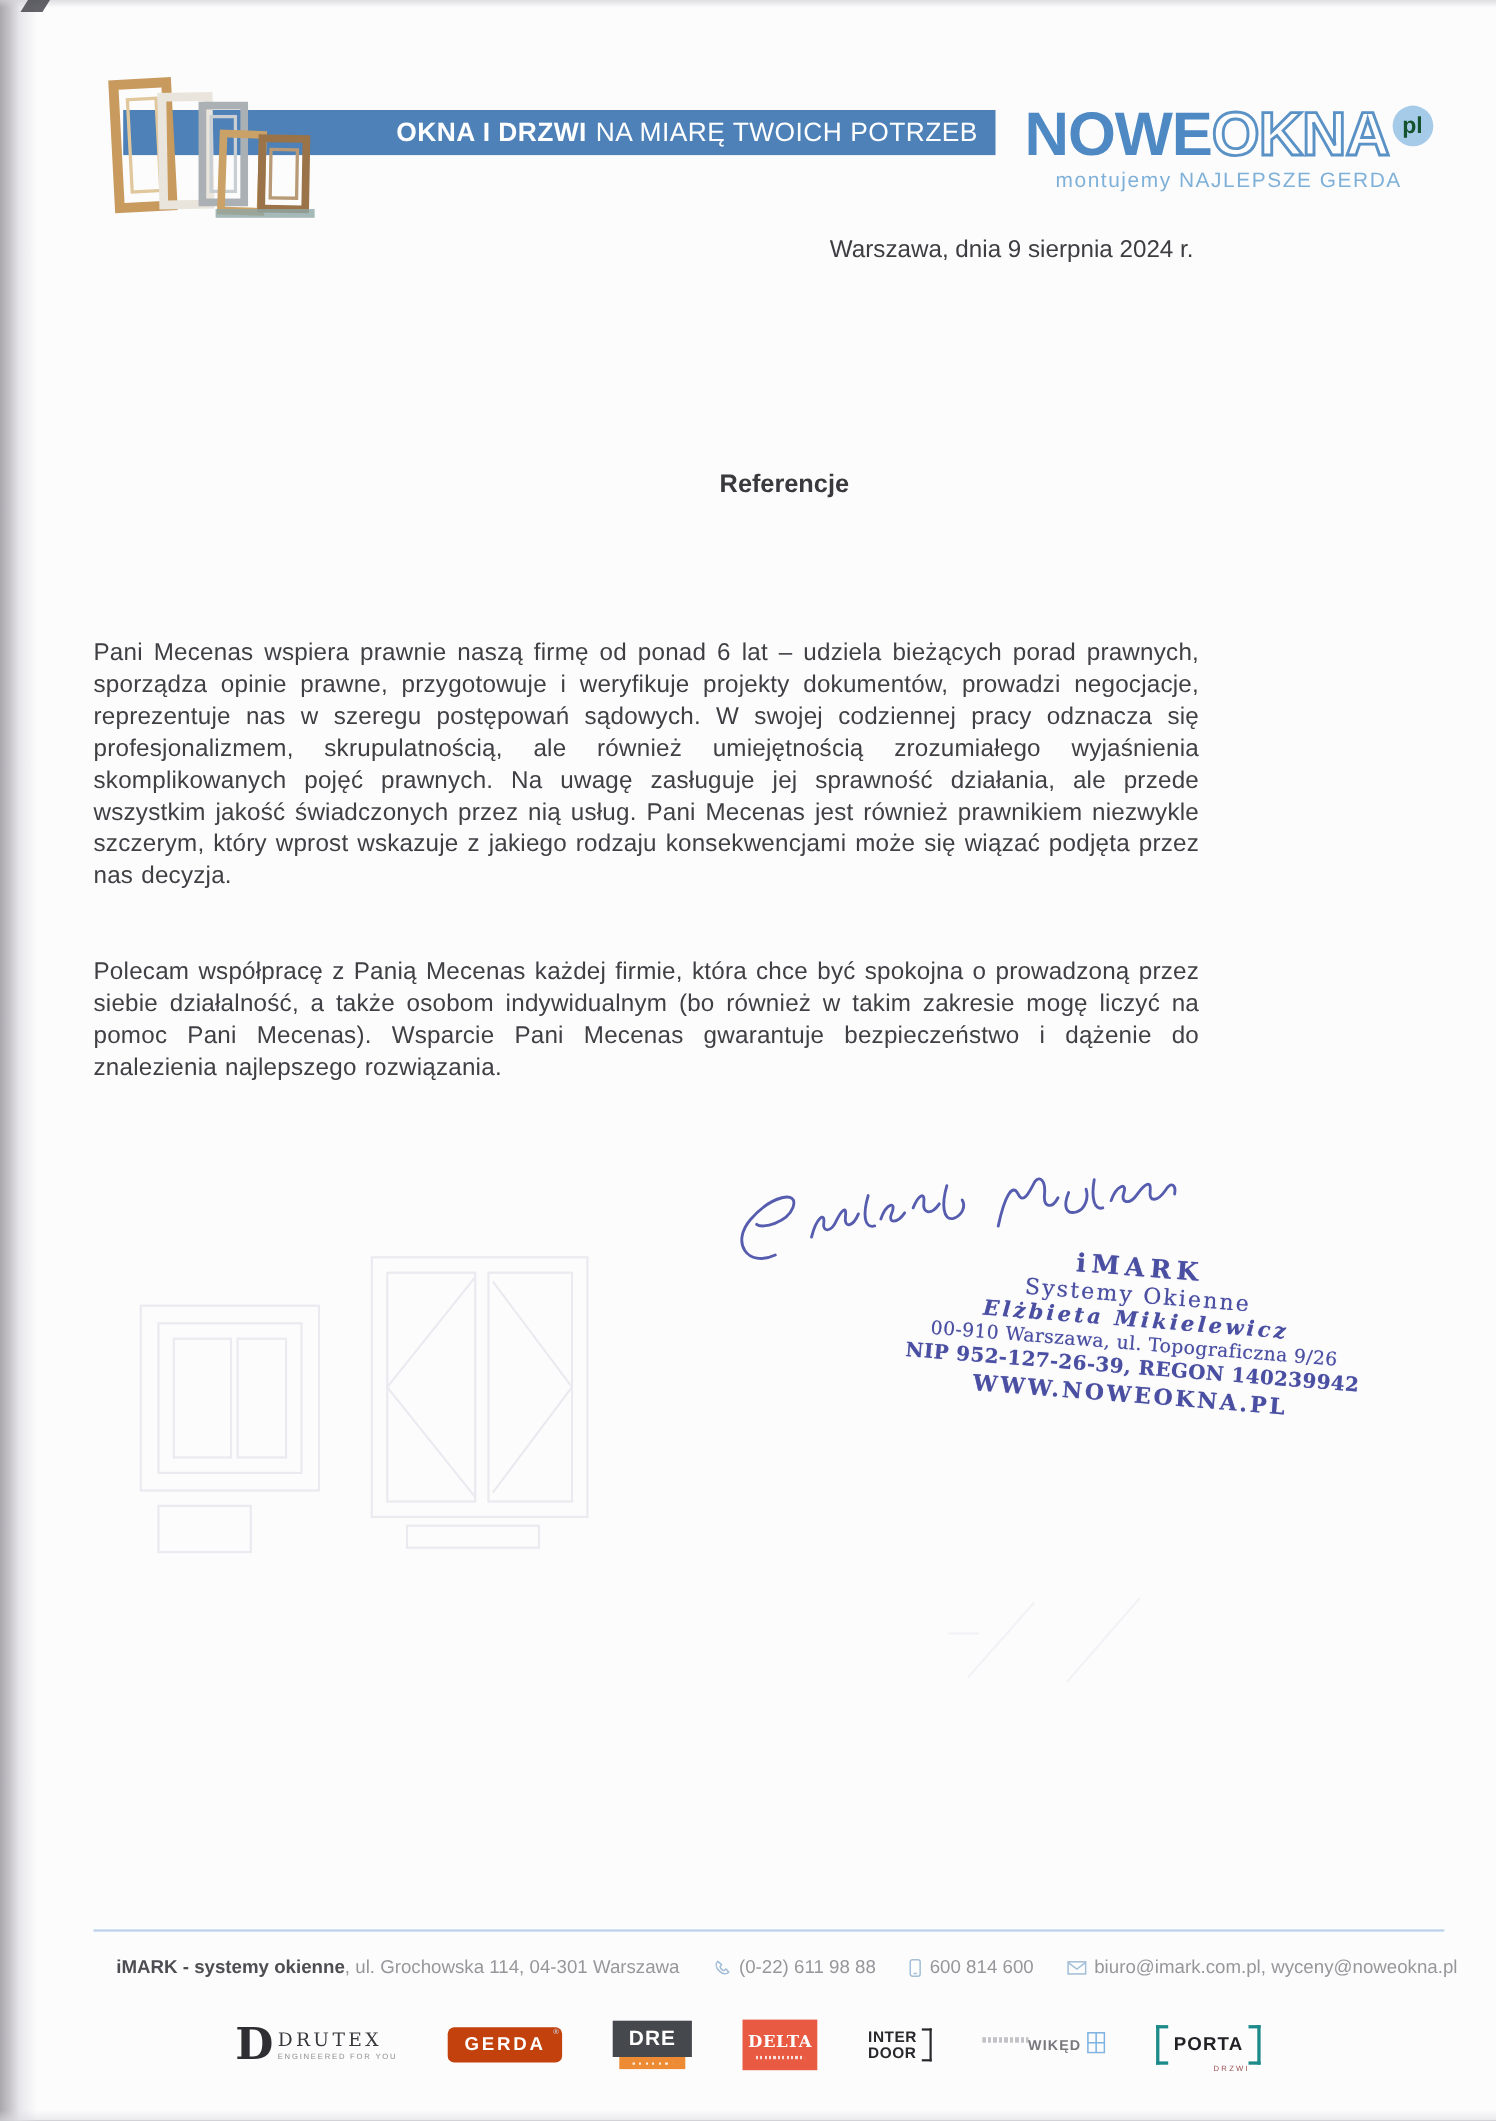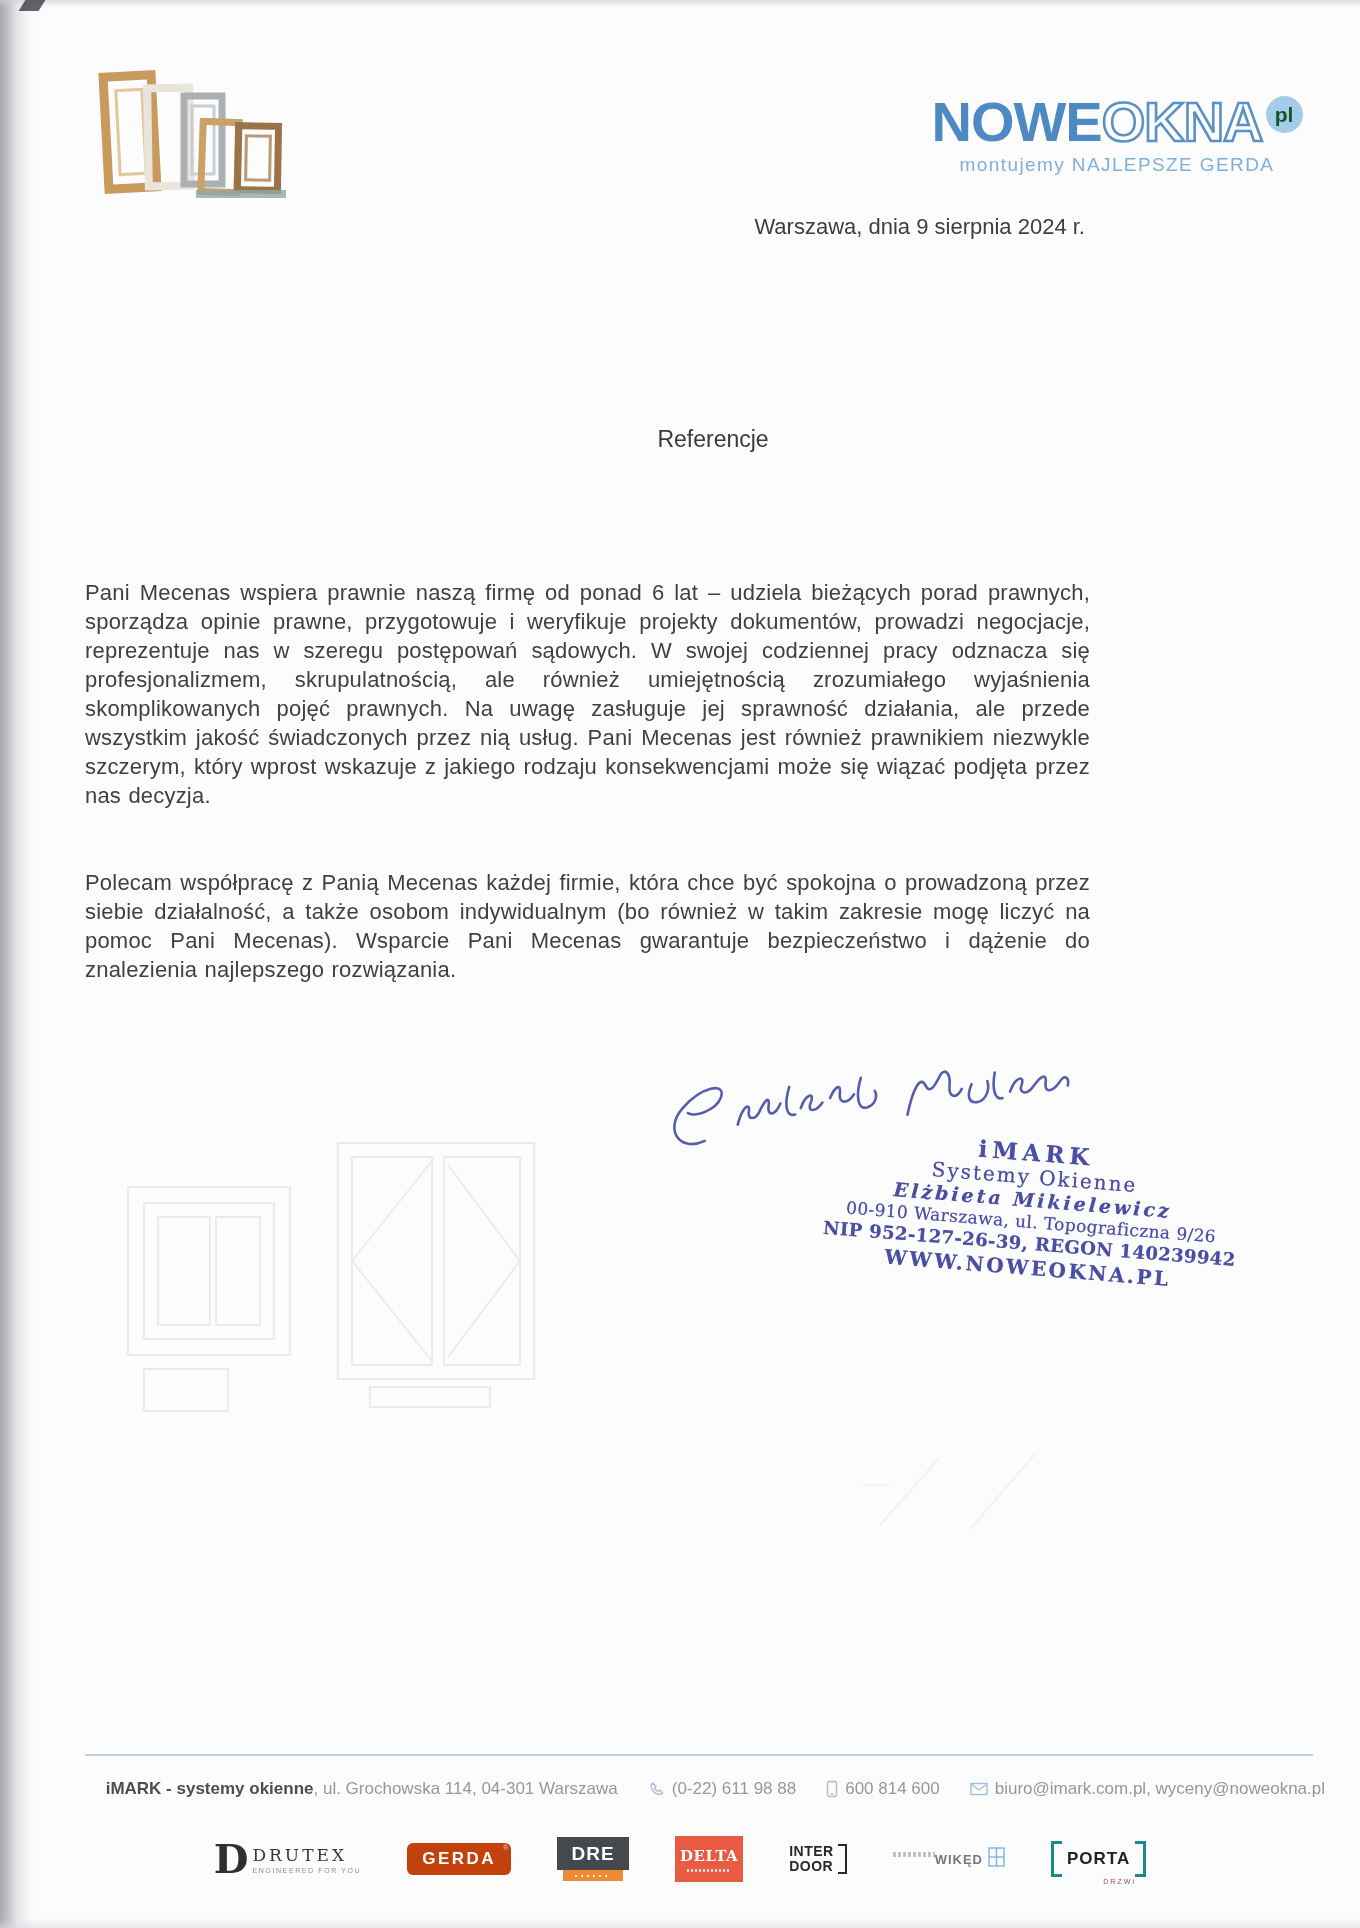--- a/index.html
+++ b/index.html
@@ -28,21 +28,21 @@
     font-size:56px;font-weight:700;letter-spacing:-1px;line-height:1;color:#4e89c4;}
   .logo-outline{color:#fdfdfe;-webkit-text-stroke:2.6px #5b92c6;text-shadow:0 0 1px #79a6d2;}
   .pl-badge{display:inline-flex;align-items:center;justify-content:center;
     width:37px;height:37px;border-radius:50%;background:#a6cbe8;color:#14532d;
     font-size:21px;font-weight:700;letter-spacing:0;margin-left:3px;
     -webkit-text-stroke:0;align-self:flex-start;margin-top:2px;}
   .tagline{margin-top:4px;text-align:center;font-size:19px;color:#7fb0d8;letter-spacing:1.4px;}
   
   .date{position:absolute;top:214px;right:275px;font-size:22px;color:#3d3d42;}
   .title{position:absolute;top:426px;left:713px;transform:translateX(-50%);
-    font-size:23px;font-weight:400;color:#39393e;}
+    font-size:23px;font-weight:700;color:#39393e;}
   .para{position:absolute;left:85px;width:1005px;font-size:22px;line-height:29px;
     color:#3f3f44;text-align:justify;word-spacing:1px;letter-spacing:.2px;}
   .p1{top:512px;}
   .p2{top:578px;}
   .p3{top:868px;}
   
   .signature{position:absolute;left:645px;top:1052px;width:430px;height:115px;transform:rotate(-4deg);}
   .stamp{position:absolute;left:822px;top:1140px;width:420px;transform:rotate(4.5deg);
     text-align:center;color:#4a4fa2;font-family:"DejaVu Serif", serif;
     text-shadow:0 0 .7px rgba(74,79,162,.65);}
@@ -108,20 +108,24 @@
 </head>
 <body>
 
 <div id="page">
 
   <div class="edge-left"></div>
   <div class="edge-top"></div>
   <div class="edge-bottom"></div>
   <div class="corner-mark"></div>
 
+  <div class="banner">
+    <span class="b">OKNA I DRZWI</span>
+    <span>NA MIARĘ TWOICH POTRZEB</span>
+  </div>
 
   <svg class="windows-art" viewBox="0 0 215 138">
     <g fill="none" stroke-linejoin="miter">
       <rect x="10" y="12" width="48" height="112" stroke="#c89a5e" stroke-width="9" transform="rotate(-3 34 68)"></rect>
       <rect x="22" y="26" width="26" height="84" stroke="#e0c79c" stroke-width="3" transform="rotate(-3 34 68)"></rect>
       <rect x="52" y="24" width="42" height="98" stroke="#e9e5dc" stroke-width="8" transform="rotate(-1 73 73)"></rect>
       <rect x="88" y="32" width="38" height="88" stroke="#aab0b4" stroke-width="7"></rect>
       <rect x="96" y="42" width="22" height="68" stroke="#c9ced2" stroke-width="3"></rect>
       <rect x="106" y="58" width="36" height="70" stroke="#caa267" stroke-width="7" transform="rotate(2 124 93)"></rect>
       <rect x="142" y="62" width="40" height="64" stroke="#9a7348" stroke-width="7" transform="rotate(1 162 94)"></rect>

